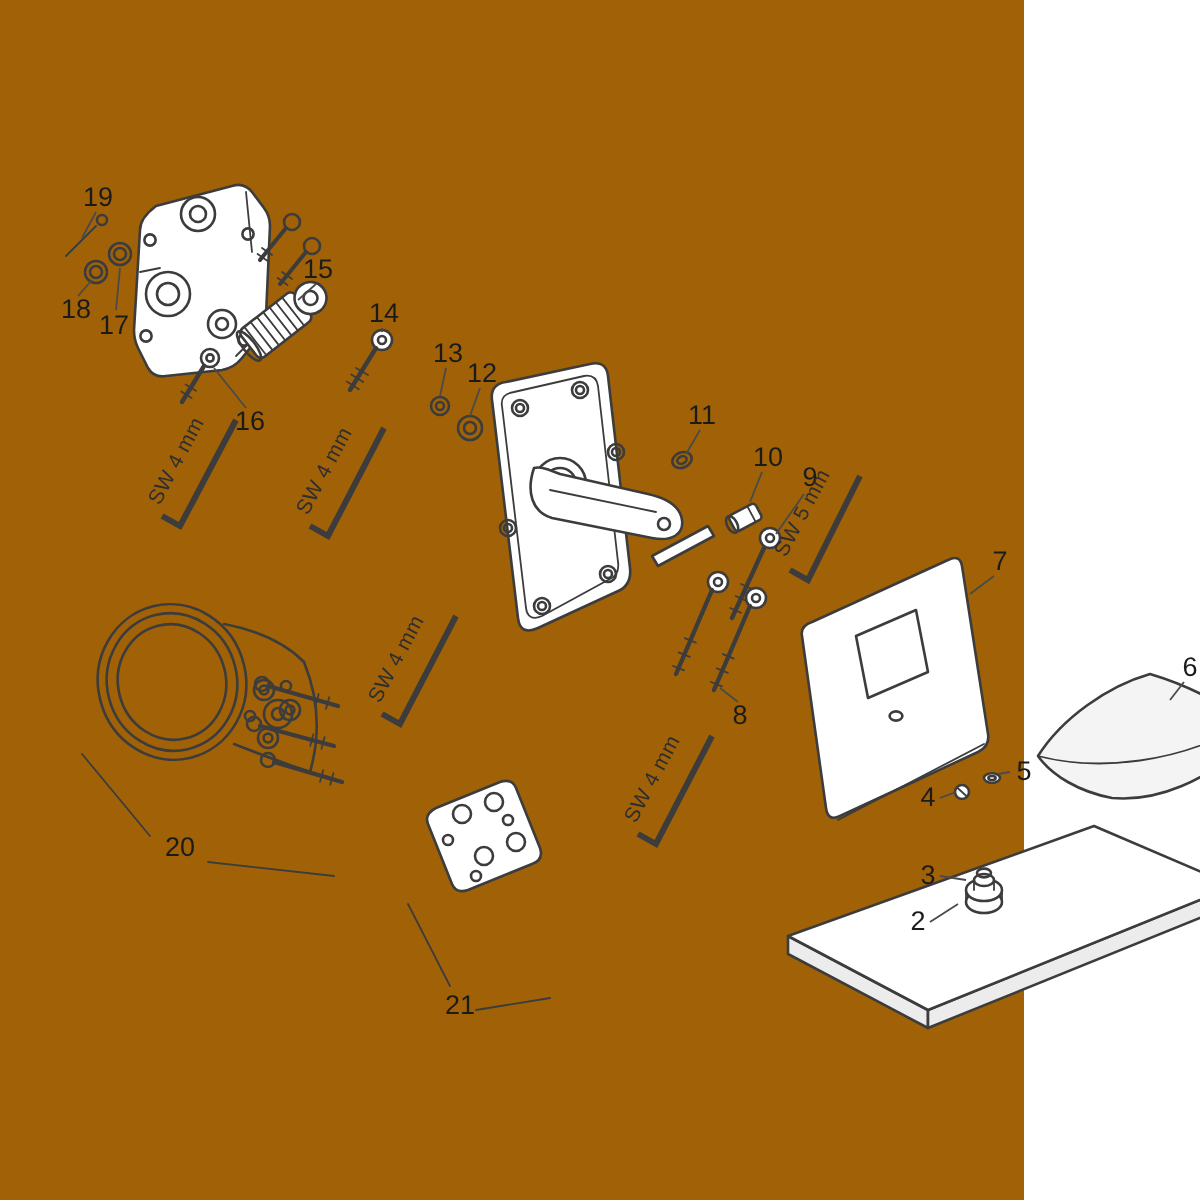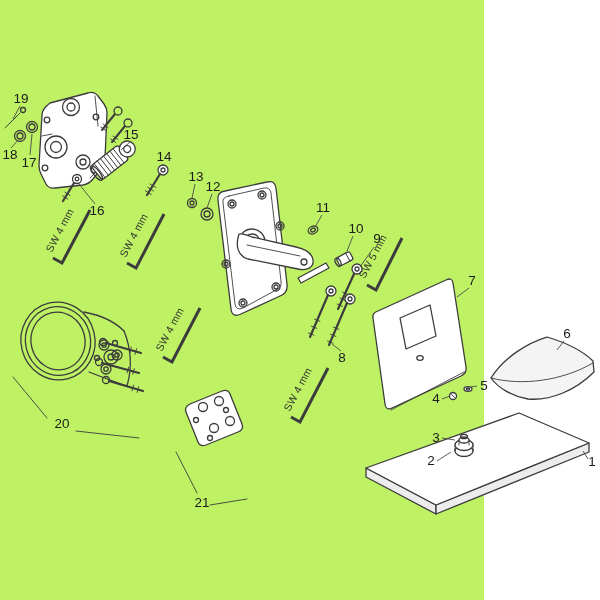--- a/index.html
+++ b/index.html
@@ -1,20 +1,20 @@
 <!DOCTYPE html>
 <html><head>
 <meta charset="utf-8">
 <style>
   html,body{margin:0;padding:0;}
   body{
     width:600px;height:600px;background:#ffffff;overflow:hidden;
     font-family:"Liberation Sans","DejaVu Sans",sans-serif;
   }
-  .stage{position:relative;width:484px;height:600px;background:#bef264;}
+  .stage{position:relative;width:484px;height:600px;background:#a16207;padding-left:28px;}
   svg{display:block;}
   .art{stroke:#3c3c3c;fill:none;stroke-width:1.3;stroke-linecap:round;stroke-linejoin:round;}
   .thin{stroke-width:0.9;}
   .leader{stroke:#4a4a4a;stroke-width:0.9;}
   .key{stroke:#3c3c3c;stroke-width:3;fill:none;}
   .num{font-size:13.5px;fill:#1b1b1b;text-anchor:middle;}
   .sw{font-size:10.5px;fill:#2e2e2e;text-anchor:middle;letter-spacing:.2px;}
   .whitefill{fill:#ffffff;}
   .grayfill{fill:#ececec;}
   .lightfill{fill:#f4f4f4;}

